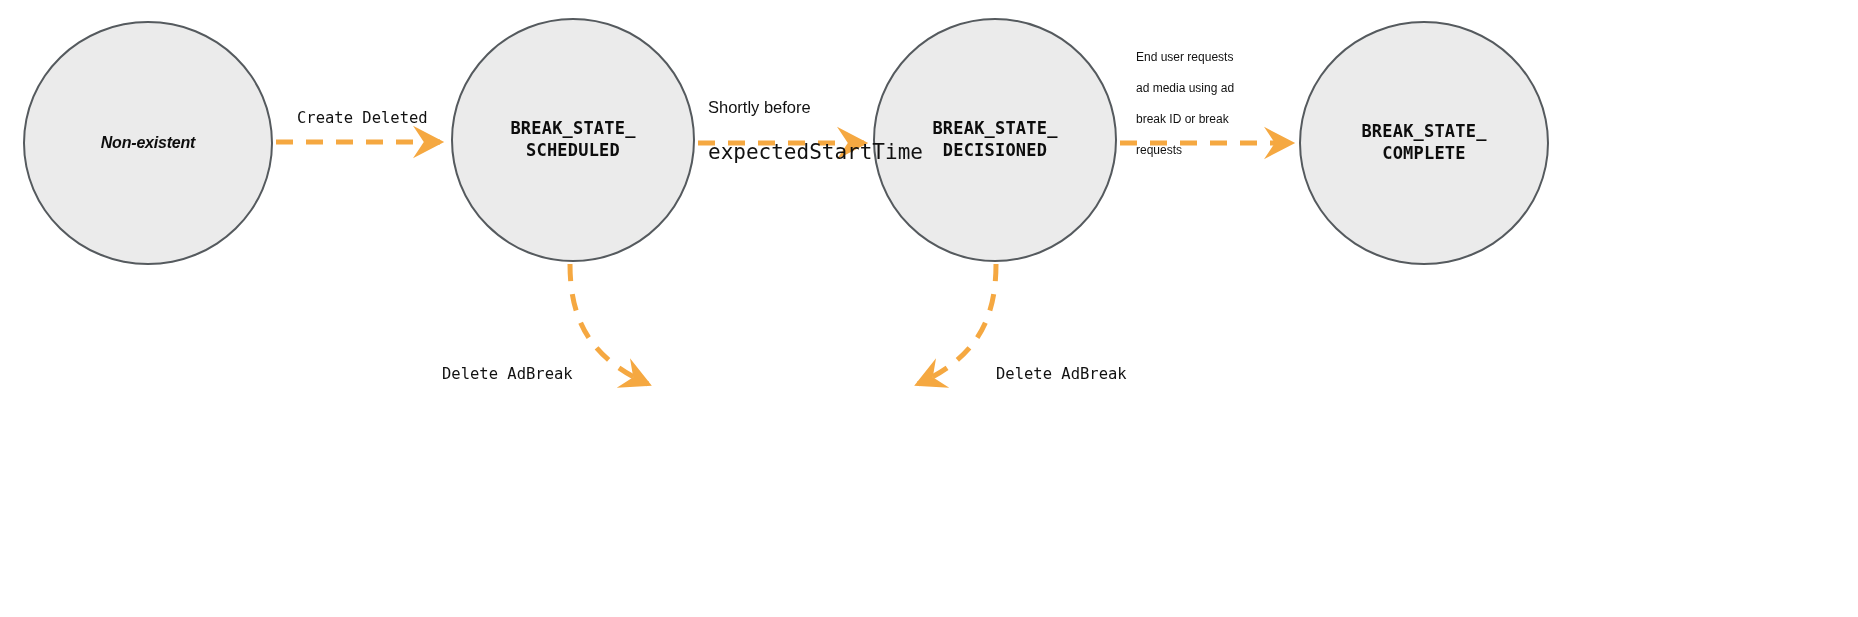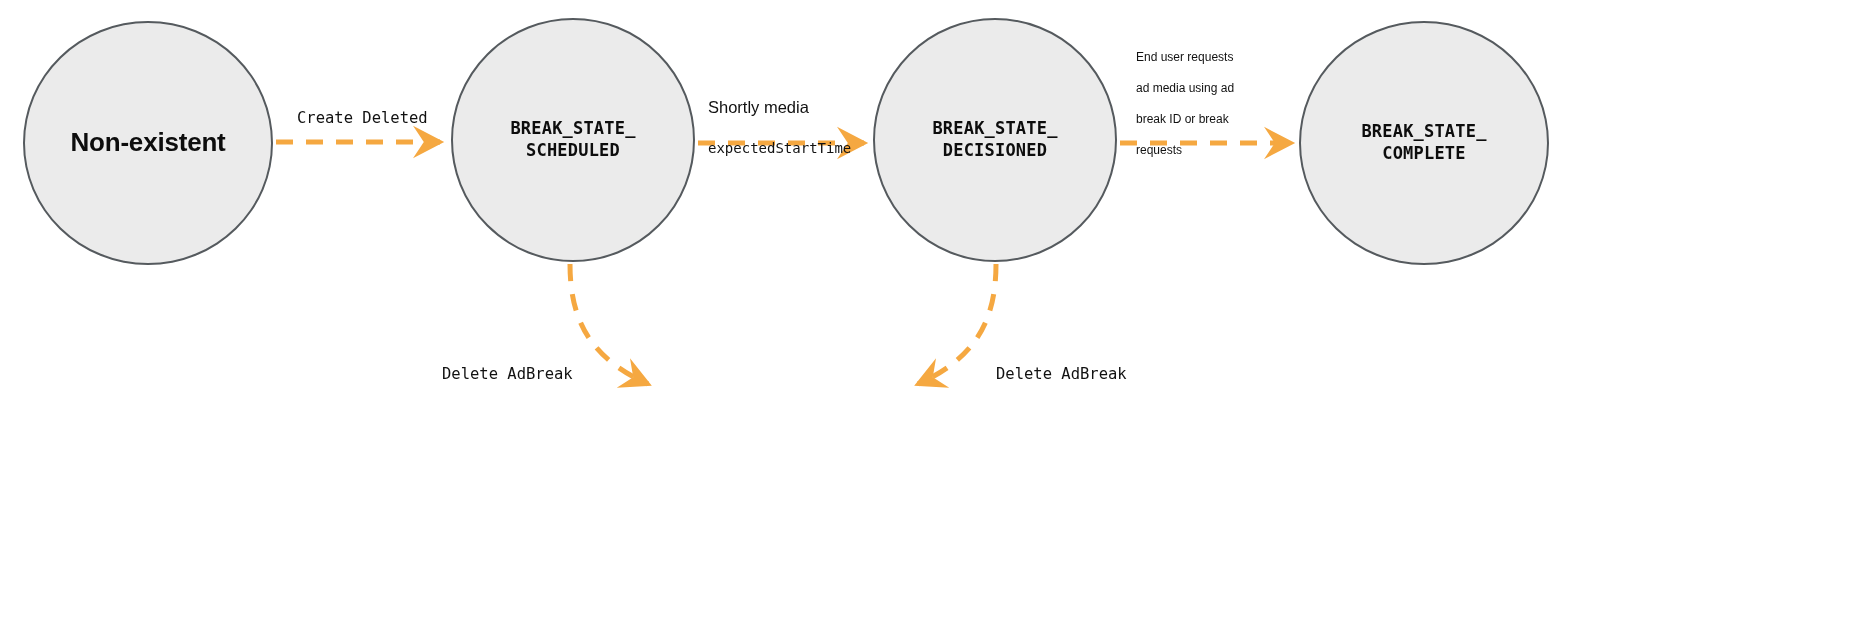--- a/index.html
+++ b/index.html
@@ -39,22 +39,23 @@
   }
   .node-label {
     line-height: 1.28;
     color: #0d0d0d;
     white-space: pre-line;
     pointer-events: none;
   }
   .label-sans {
     font-family: "Liberation Sans", sans-serif;
     font-weight: bold;
-    font-size: 26px;
+    font-size: 16px;
     letter-spacing: -0.2px;
+    font-style: italic;
   }
   .label-mono {
     font-family: "DejaVu Sans Mono", monospace;
     font-weight: bold;
     font-size: 17px;
     letter-spacing: 0.2px;
   }
   .edge-label {
     position: absolute;
     color: #111111;
@@ -66,21 +67,21 @@
   .el-mono {
     font-family: "DejaVu Sans Mono", monospace;
     font-size: 15.5px;
   }
   .el-sans {
     font-family: "Liberation Sans", sans-serif;
     font-size: 12px;
   }
   .el-mixed .mono {
     font-family: "DejaVu Sans Mono", monospace;
-    font-size: 14px;
+    font-size: 21px;
   }
   .el-mixed .sans {
     font-family: "Liberation Sans", sans-serif;
     font-size: 16.5px;
   }
 </style>
 </head>
 <body>
 
 <div id="canvas">
@@ -121,21 +122,21 @@
     <span class="node-label label-mono">BREAK_STATE_
 COMPLETE</span>
   </div>
 
 
   <div class="edge-label el-mono" style="left:297px; top:88px;">
     <div>Create Deleted</div>
   </div>
 
   <div class="edge-label el-mixed" style="left:708px; top:76px;">
-    <div class="sans">Shortly media</div>
+    <div class="sans">Shortly before</div>
     <div class="mono">expectedStartTime</div>
   </div>
 
   <div class="edge-label el-sans" style="left:1136px; top:34px;">
     <div>End user requests</div>
     <div>ad media using ad</div>
     <div>break ID or break</div>
     <div>requests</div>
   </div>
 

